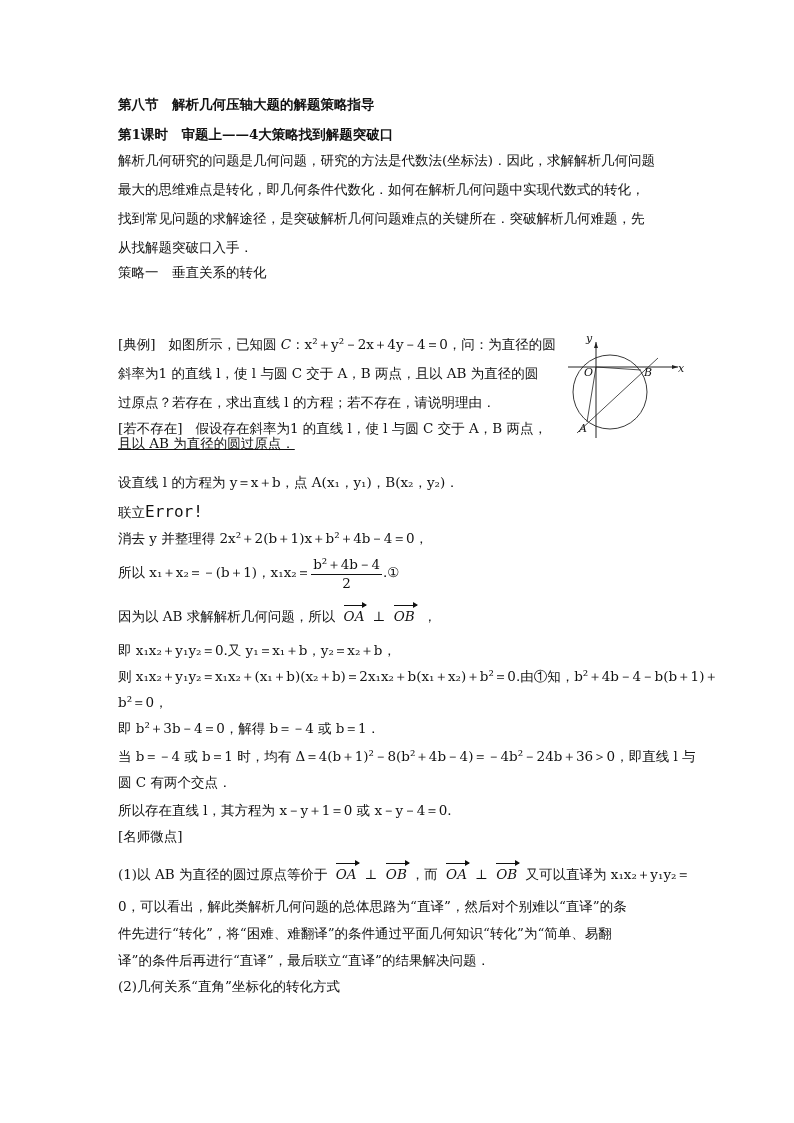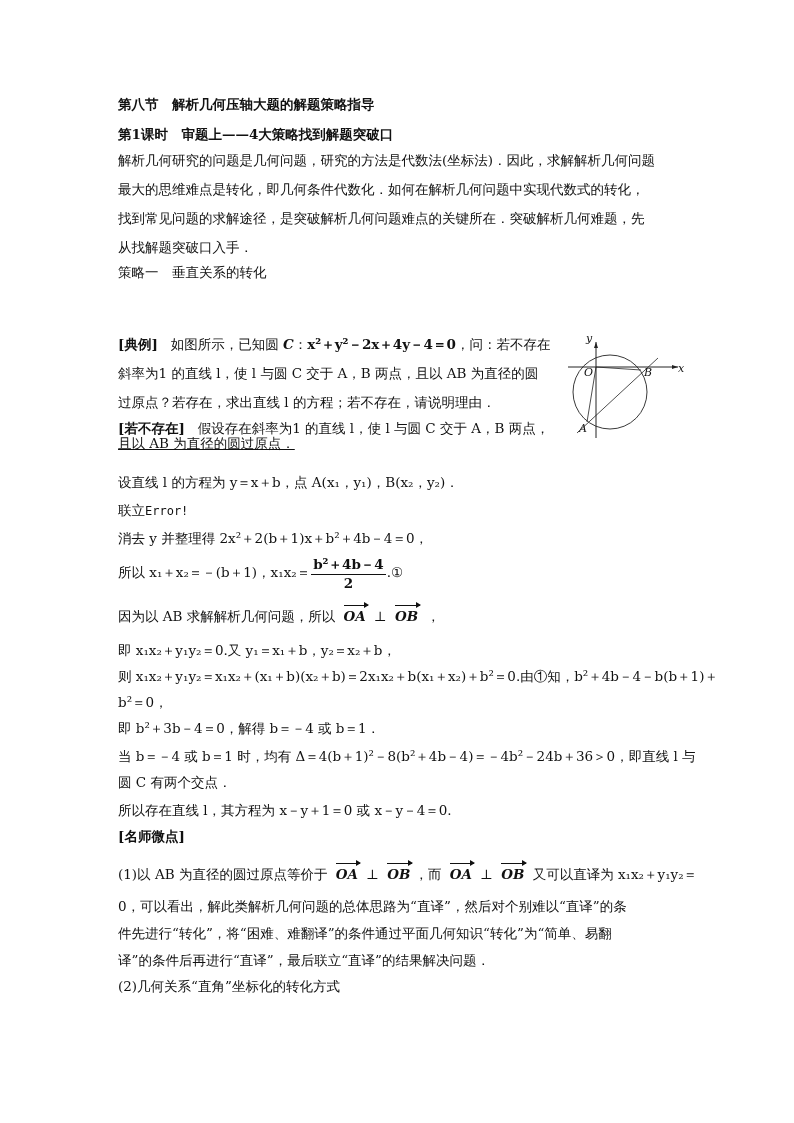--- a/index.html
+++ b/index.html
@@ -2,50 +2,50 @@
 <html><head>
 <meta charset="utf-8">
 <style>
   html, body { margin: 0; padding: 0; background: #ffffff; }
   body { width: 794px; height: 1123px; position: relative; overflow: hidden;
          font-family: "DejaVu Serif", "Liberation Serif", serif; color: #111; }
   .page { position: absolute; left: 118px; top: 0; width: 560px; }
   .title { position: absolute; left: 0; width: 560px; text-align: left; font-size: 13.5px; font-weight: bold; }
   .line { position: absolute; left: 0; font-size: 13.5px; white-space: nowrap; font-weight: bold; }
   .norm { font-weight: normal; }
-  .bold { font-weight: bold; }
+  .bold { font-weight: normal; }
   i { font-style: italic; }
   .vec { display: inline-block; position: relative; padding-top: 6px; margin: 0 4px; }
   .vec::before { content: ""; position: absolute; left: 0; right: -2px; top: 3px; border-top: 1px solid #111; }
   .vec::after { content: ""; position: absolute; right: -3px; top: 0px; border-left: 5px solid #111; border-top: 3px solid transparent; border-bottom: 3px solid transparent; }
   .frac { display: inline-block; vertical-align: middle; text-align: center; margin: 0 1px; }
   .frac .num { display: block; border-bottom: 1px solid #111; padding: 0 2px; }
   .frac .den { display: block; }
-  .mono { font-family: "DejaVu Sans Mono", monospace; font-size: 12px; }
+  .mono { font-family: "DejaVu Sans Mono", monospace; font-size: 16px; }
   .figure { position: absolute; left: 560px; top: 330px; width: 130px; height: 110px; }
 </style>
 </head>
 <body>
 
 <div class="page">
 
   <div class="title" style="top:96px;">第八节　解析几何压轴大题的解题策略指导</div>
   <div class="title" style="top:126px;">第1课时　审题上——4大策略找到解题突破口</div>
 
   <div class="line norm" style="top:152px;">解析几何研究的问题是几何问题，研究的方法是代数法(坐标法)．因此，求解解析几何问题</div>
   <div class="line norm" style="top:181px;">最大的思维难点是转化，即几何条件代数化．如何在解析几何问题中实现代数式的转化，</div>
   <div class="line norm" style="top:210px;">找到常见问题的求解途径，是突破解析几何问题难点的关键所在．突破解析几何难题，先</div>
   <div class="line norm" style="top:239px;">从找解题突破口入手．</div>
 
   <div class="line norm" style="top:264px;">策略一　垂直关系的转化</div>
 
   <div class="line norm" style="top:336px;">
     <span class="bold">[典例]</span>&nbsp;&nbsp;
     <span>如图所示，已知圆</span>
-    <i class="bold">C</i>：<span class="bold">x²＋y²－2x＋4y－4＝0</span><span>，问：若不存在</span>
+    <i class="bold">C</i>：<span class="bold">x²＋y²－2x＋4y－4＝0</span><span>，问：为直径的圆</span>
   </div>
   <div class="line norm" style="top:365px;">斜率为1 的直线 l，使 l 与圆 C 交于 A，B 两点，且以 AB 为直径的圆</div>
   <div class="line norm" style="top:394px;">过原点？若存在，求出直线 l 的方程；若不存在，请说明理由．</div>
 
   <div class="line norm" style="top:420px;">
     <span class="bold">[若不存在]</span>&nbsp;&nbsp;
     <span>假设存在斜率为1 的直线 l，使 l 与圆 C 交于 A，B 两点，</span>
   </div>
   <div class="line norm" style="top:435px;text-decoration:underline;">且以 AB 为直径的圆过原点．</div>
   <div class="line norm" style="top:474px;">设直线 l 的方程为 y＝x＋b，点 A(x₁，y₁)，B(x₂，y₂)．</div>

